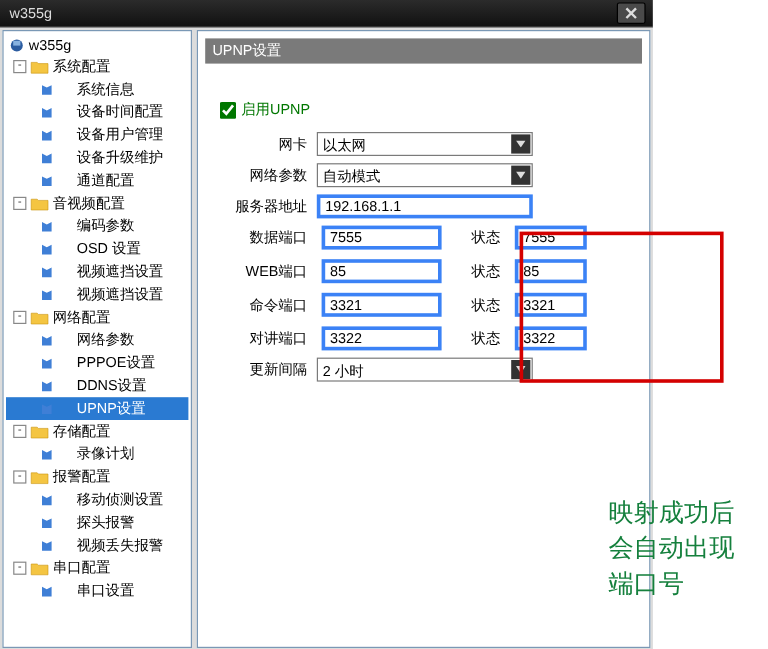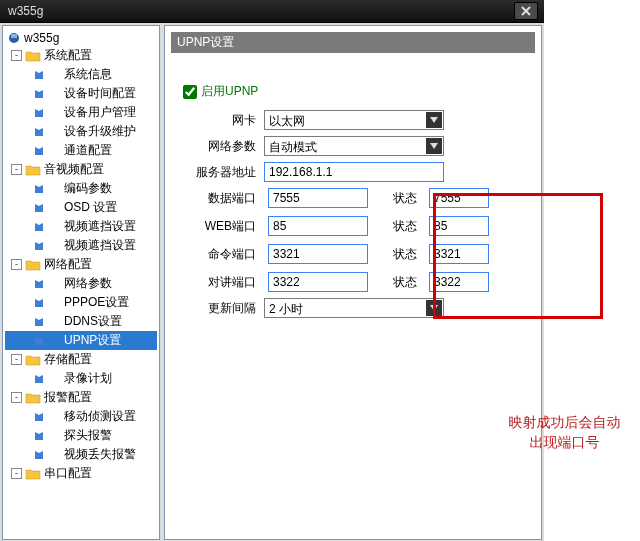--- a/index.html
+++ b/index.html
@@ -162,21 +162,21 @@
   }
   .select-arrow {
     position: absolute;
     right: 1px; top: 1px; bottom: 1px;
     width: 16px;
     background: #333;
     display: flex; align-items: center; justify-content: center;
   }
   .select-arrow svg { display: block; }
   .txt-input {
-    border: 1px solid #3b82f6;
+    border: 3px solid #3b82f6;
     height: 20px;
     box-sizing: border-box;
     padding: 2px 4px;
     background: #fff;
     font-size: 12px;
     width: 100%;
   }
   .w100 { width: 100px; }
   .w60  { width: 60px; }
   .red-box {
@@ -184,27 +184,26 @@
     border: 3px solid #d40000;
     left: 268px;
     top: 136px;
     width: 170px;
     height: 126px;
     pointer-events: none;
     box-sizing: border-box;
   }
   .annot-text {
     position: absolute;
-    color: #b91c1c;
-    font-size: 14px;
+    color: #15803d;
+    font-size: 21px;
     line-height: 1.4;
     left: 342px;
     top: 356px;
     width: 115px;
-    text-align: center;
   }
   .anno-svg {
     position: absolute;
     left: 0; top: 0;
     width: 100%; height: 100%;
     pointer-events: none;
   }
 </style>
 </head>
 <body>
@@ -444,20 +443,28 @@
           <div class="group-line">
             <span class="sq-toggle">-</span>
             <span class="folder-ico">
                 <svg viewBox="0 0 16 12">
                   <path d="M1 2h5l1 1h8v8H1z" fill="#f4c542" stroke="#c9930f" stroke-width="0.5"></path>
                 </svg>
               </span>
             <span>串口配置</span>
           </div>
           <ul>
+            <li class="tree-leaf">
+                <span class="leaf-ico">
+                  <svg viewBox="0 0 12 12">
+                    <path d="M2 10V2l4 2 4-2v8z" fill="#3f7fd6"></path>
+                  </svg>
+                </span>
+                <span>串口设置</span>
+              </li>
           </ul>
         </li>
 
       </ul>
     </div>
 
     <div class="main-panel">
       <div class="panel-header">UPNP设置</div>
 
       <div class="panel-body">

